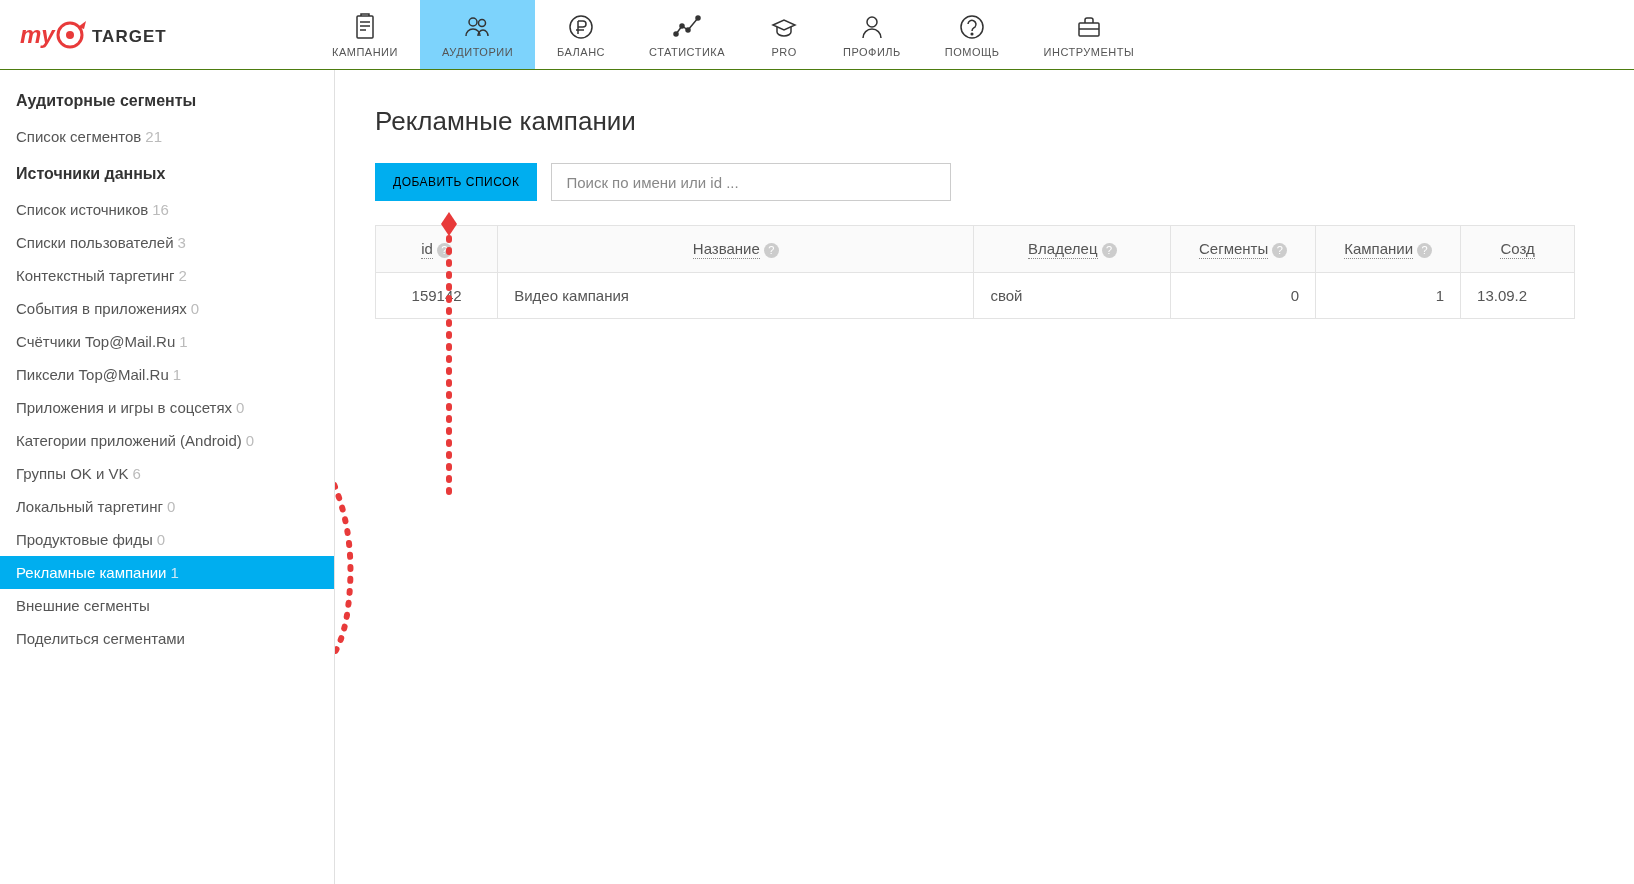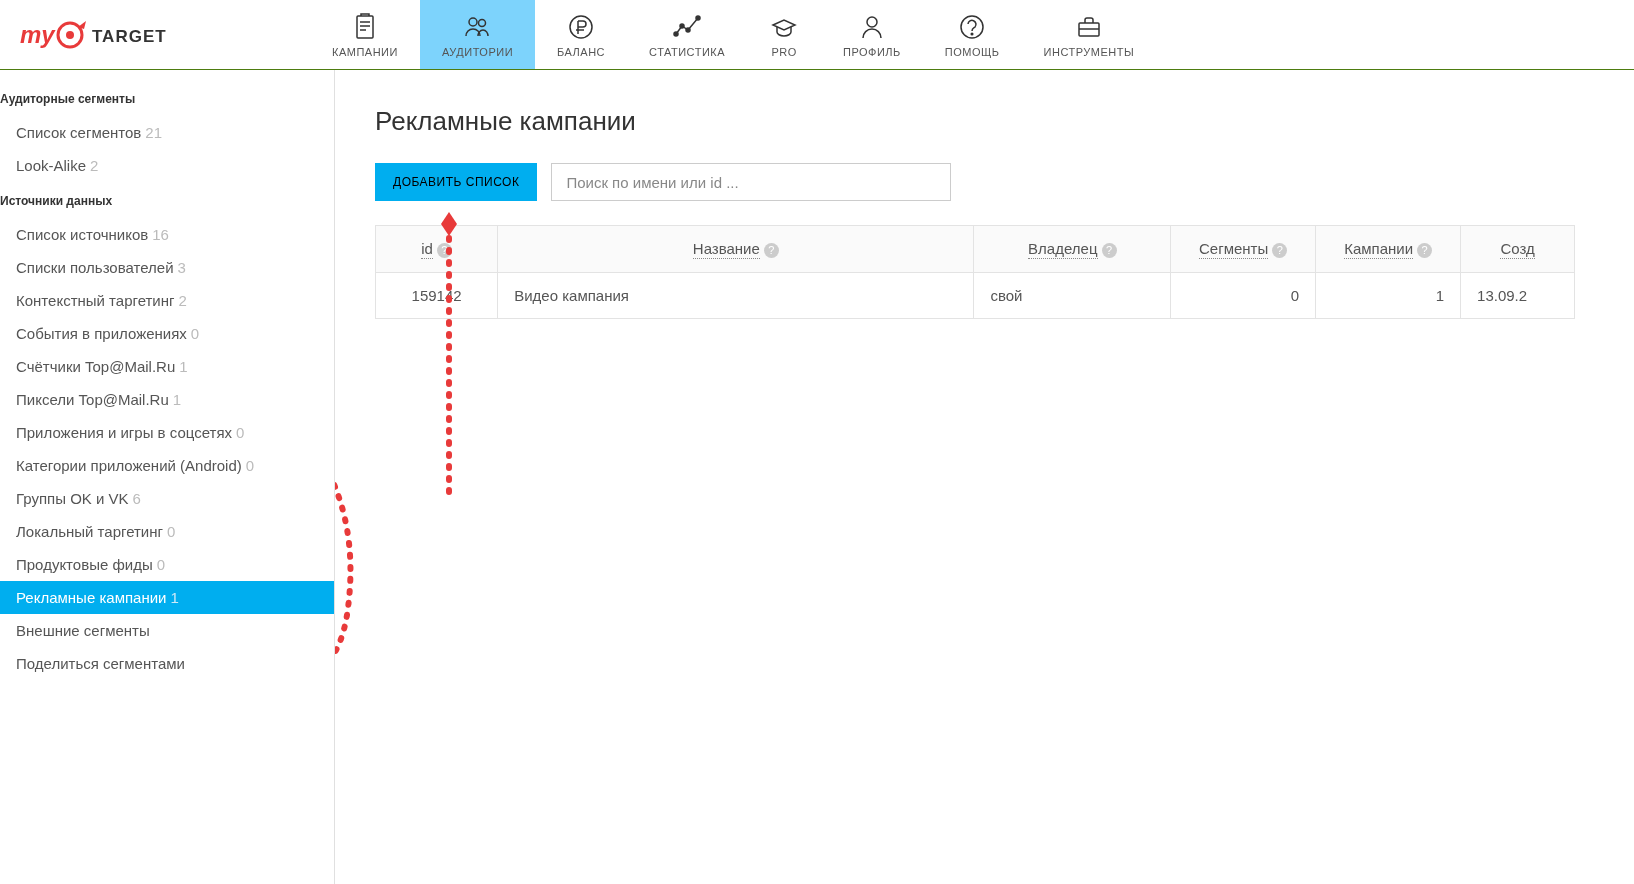--- a/index.html
+++ b/index.html
@@ -54,23 +54,23 @@
     height: calc(100% - 70px);
   }
   .sidebar {
     width: 335px;
     border-right: 1px solid #e0e0e0;
     overflow-y:auto;
     padding-top:10px;
   }
   .side-header {
     font-weight: bold;
-    font-size: 12px;
+    font-size: 16px;
     color: #333;
-    padding: 12px 0 10px;
+    padding: 12px 16px 10px;
   }
   .side-item {
     padding: 8px 16px;
     color: #555;
     cursor:pointer;
     font-size:15px;
   }
   .side-item .cnt { color:#bbb; margin-left:4px; }
   .side-item.active {
     background: #00aeef;
@@ -253,21 +253,20 @@
         </span>
       <span class="nlabel">ИНСТРУМЕНТЫ</span>
     </div>
   </div>
 </div>
 
 <div class="layout">
   <div class="sidebar">
     <div class="side-header">Аудиторные сегменты</div>
     <div class="side-item"><span>Список сегментов</span><span class="cnt">21</span></div>
-    <div class="side-item"><span>Look-Alike</span><span class="cnt">2</span></div>
 
     <div class="side-header">Источники данных</div>
     <div class="side-item"><span>Список источников</span><span class="cnt">16</span></div>
     <div class="side-item"><span>Списки пользователей</span><span class="cnt">3</span></div>
     <div class="side-item"><span>Контекстный таргетинг</span><span class="cnt">2</span></div>
     <div class="side-item"><span>События в приложениях</span><span class="cnt">0</span></div>
     <div class="side-item"><span>Счётчики Top@Mail.Ru</span><span class="cnt">1</span></div>
     <div class="side-item"><span>Пиксели Top@Mail.Ru</span><span class="cnt">1</span></div>
     <div class="side-item"><span>Приложения и игры в соцсетях</span><span class="cnt">0</span></div>
     <div class="side-item"><span>Категории приложений (Android)</span><span class="cnt">0</span></div>

